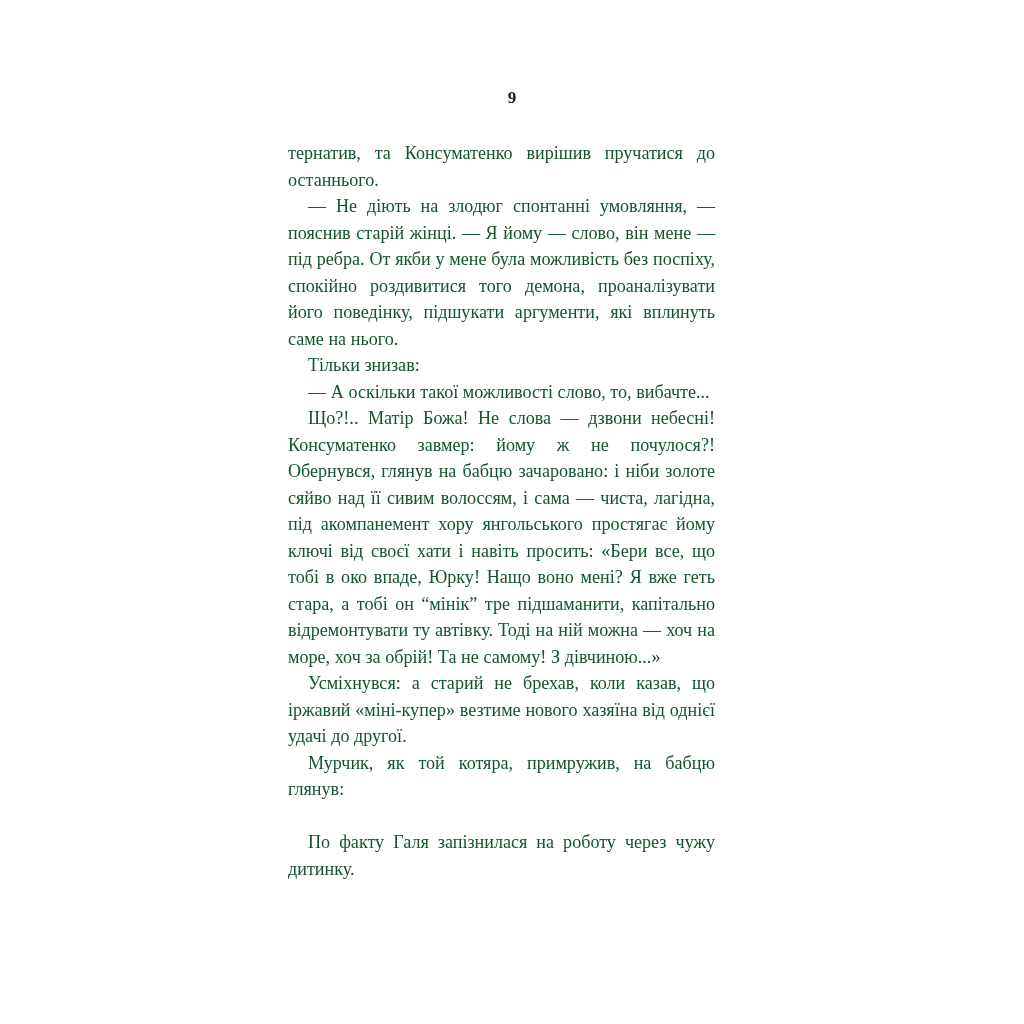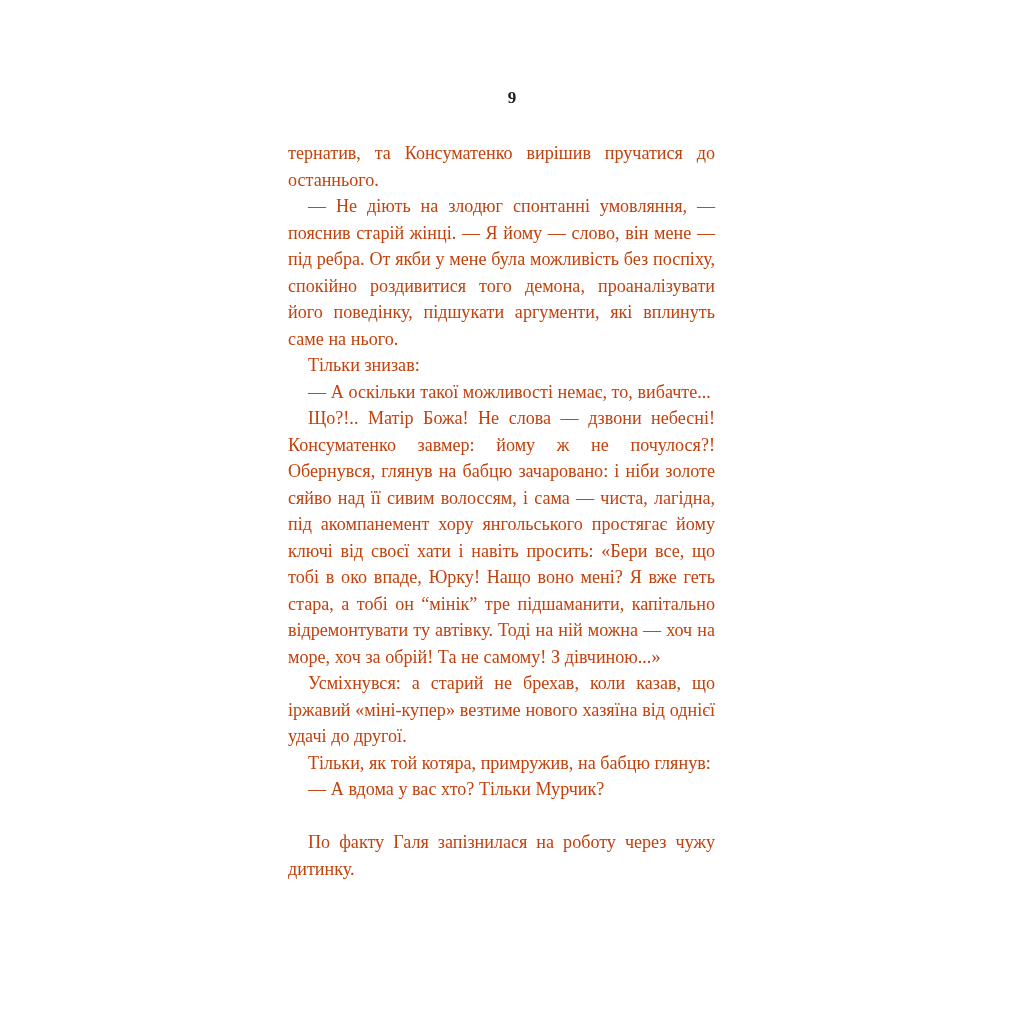--- a/index.html
+++ b/index.html
@@ -38,21 +38,21 @@
     left: 288px;
     width: 427px;
   }
   p.para {
     margin: 0;
     font-size: 18.1px;
     line-height: 26.5px;
     text-align: justify;
     text-justify: inter-word;
     text-indent: 20px;
-    color: #c2410c;
+    color: #14532d;
     hyphens: none;
     word-spacing: 0.1px;
   }
   p.para.noindent {
     text-indent: 0;
   }
   p.para.break-before {
     margin-top: 26.5px;
   }
 </style>
@@ -60,22 +60,21 @@
 <body>
 
 <div class="page">
 
   <div class="folio">9</div>
 
   <div class="textblock">
     <p class="para noindent">тернатив, та Консуматенко вирішив пручатися до останнього.</p>
     <p class="para">— Не діють на злодюг спонтанні умовляння, — пояснив старій жінці. — Я йому — слово, він мене — під ребра. От якби у мене була можливість без поспіху, спокійно роздивитися того демона, проаналізувати його поведінку, підшукати аргументи, які вплинуть саме на нього.</p>
     <p class="para">Тільки знизав:</p>
-    <p class="para">— А оскільки такої можливості немає, то, вибачте...</p>
+    <p class="para">— А оскільки такої можливості слово, то, вибачте...</p>
     <p class="para">Що?!.. Матір Божа! Не слова — дзвони небесні! Консуматенко завмер: йому ж не почулося?! Обернувся, глянув на бабцю зачаровано: і ніби золоте сяйво над її сивим волоссям, і сама — чиста, лагідна, під акомпанемент хору янгольського простягає йому ключі від своєї хати і навіть просить: «Бери все, що тобі в око впаде, Юрку! Нащо воно мені? Я вже геть стара, а тобі он “мінік” тре підшаманити, капітально відремонтувати ту автівку. Тоді на ній можна — хоч на море, хоч за обрій! Та не самому! З дівчиною...»</p>
     <p class="para">Усміхнувся: а старий не брехав, коли казав, що іржавий «міні-купер» везтиме нового хазяїна від однієї удачі до другої.</p>
-    <p class="para">Тільки, як той котяра, примружив, на бабцю глянув:</p>
-    <p class="para">— А вдома у вас хто? Тільки Мурчик?</p>
+    <p class="para">Мурчик, як той котяра, примружив, на бабцю глянув:</p>
     <p class="para break-before">По факту Галя запізнилася на роботу через чужу дитинку.</p>
 
   </div>
 
 </div>
 
 </body></html>

